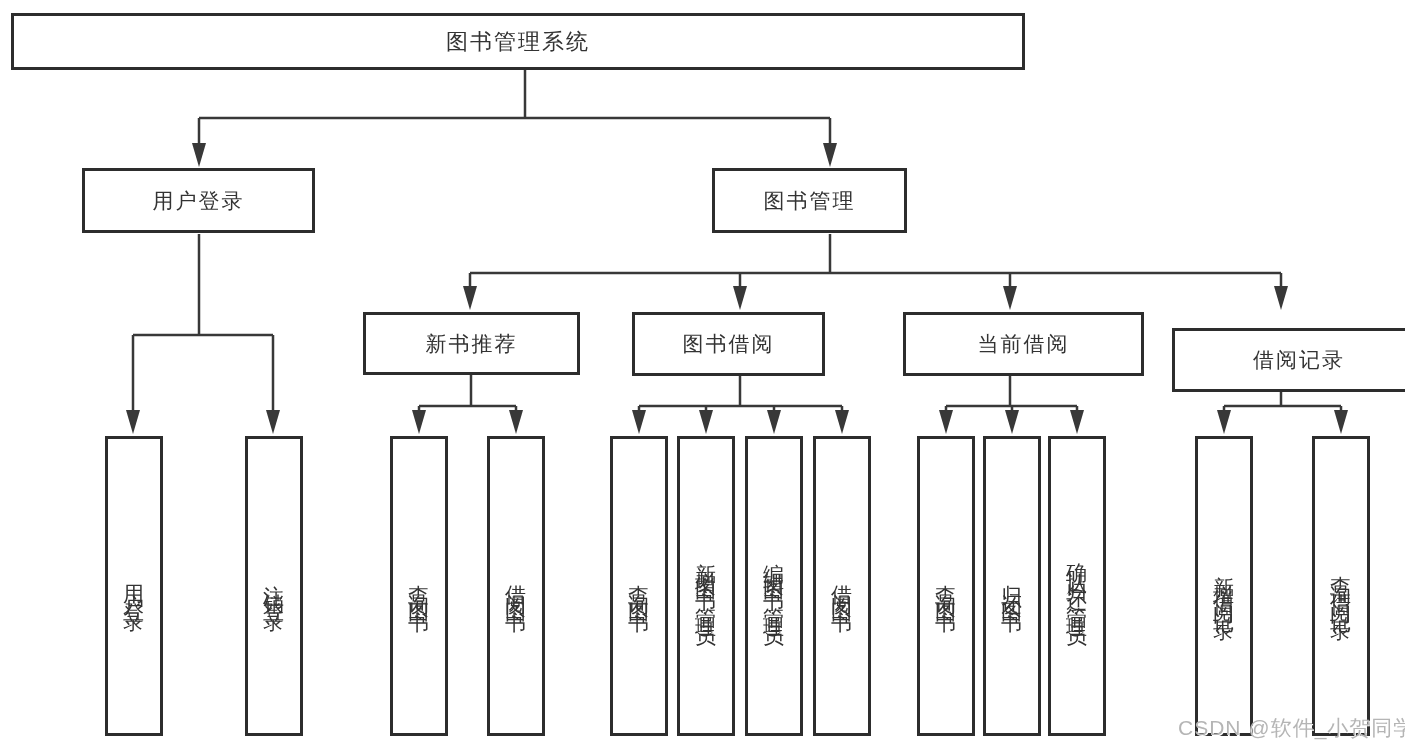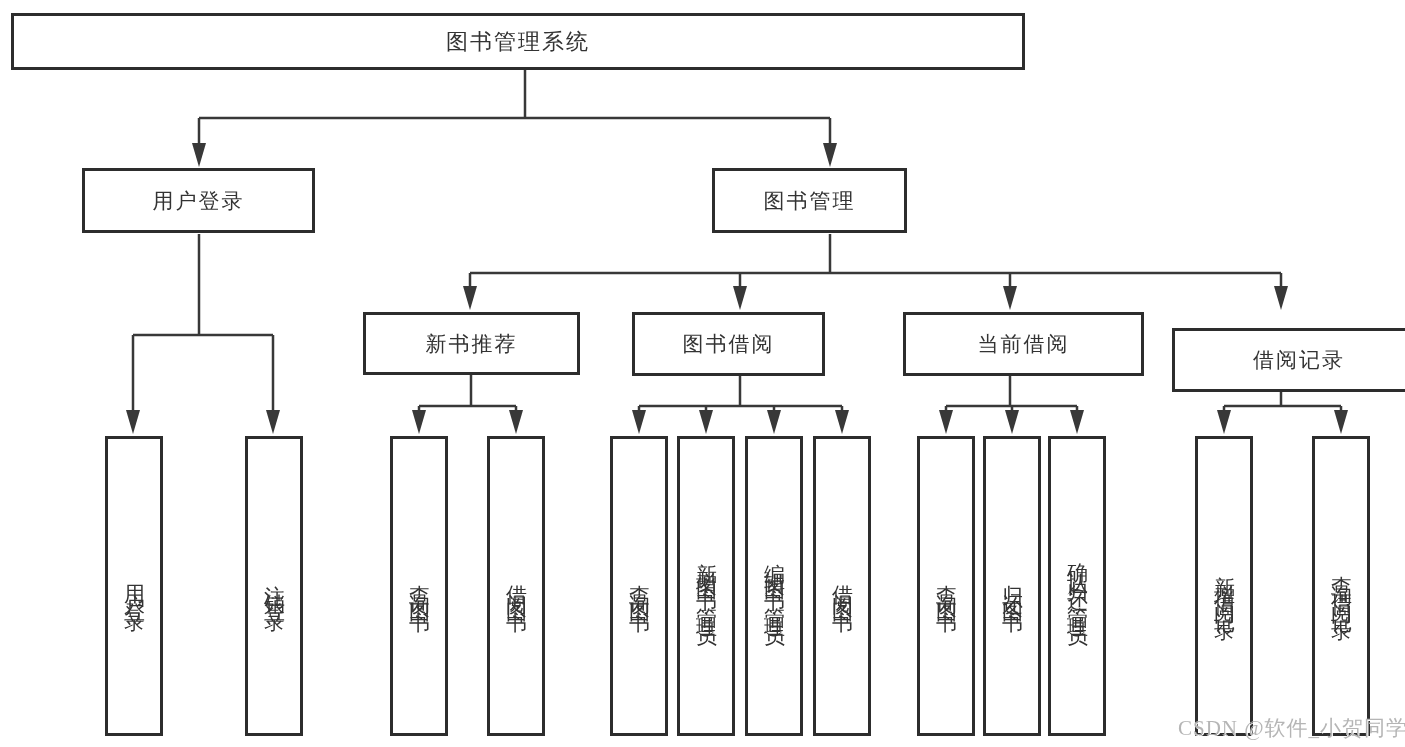--- a/index.html
+++ b/index.html
@@ -1,20 +1,20 @@
 <!DOCTYPE html>
 <html><head>
 <meta charset="utf-8">
 <style>
   html,body{margin:0;padding:0;background:#ffffff;}
   #stage{
     position:relative;
     width:1405px;height:747px;
     background:#ffffff;
-    font-family:Liberation Serif, serif;
+    font-family:Liberation Sans, sans-serif;
     overflow:hidden;
   }
   #wires{position:absolute;left:0;top:0;width:1405px;height:747px;pointer-events:none;}
   .node{
     position:absolute;box-sizing:border-box;
     background:#ffffff;border:3px solid #2d2d2d;
     display:flex;align-items:center;justify-content:center;
     color:#333333;
   }
   .node.h span{

